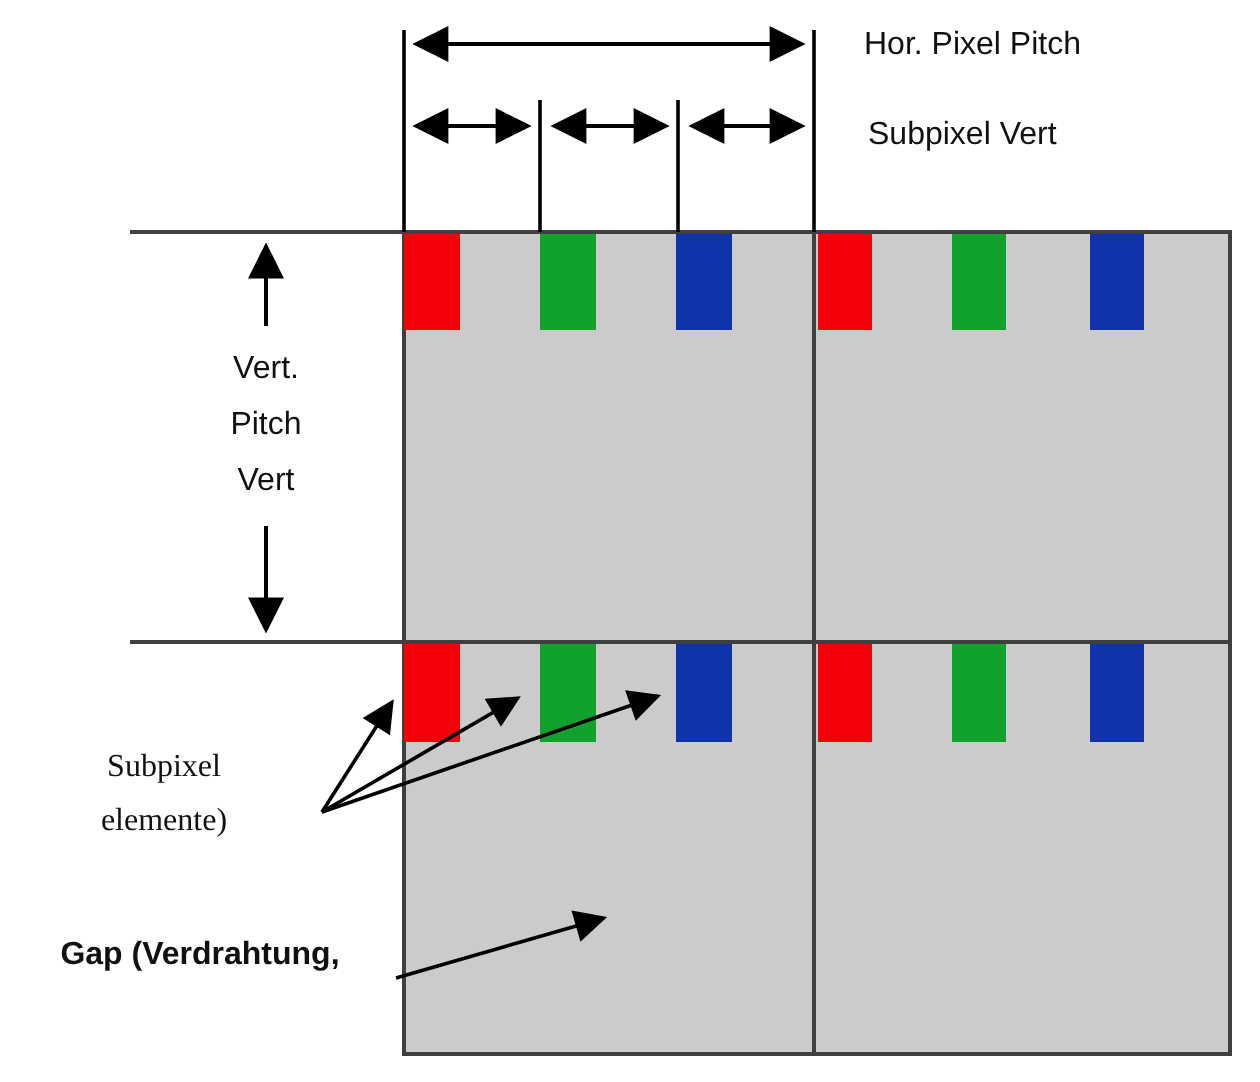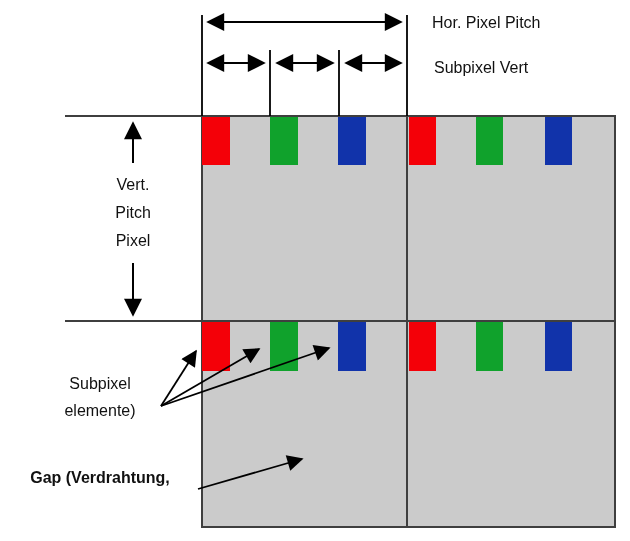--- a/index.html
+++ b/index.html
@@ -94,24 +94,24 @@
     <line x1="198" y1="489" x2="302" y2="459" stroke="#000" stroke-width="1.8" marker-end="url(#ah)"></line>
   </svg>
 
   <div class="label" style="left:432px; top:12px;">Hor. Pixel Pitch</div>
 
   <div class="label" style="left:434px; top:57px;">Subpixel Vert</div>
 
   <div class="label center vert-lines" style="left:88px; top:171px; width:90px;">
     <div>Vert.</div>
     <div>Pitch</div>
-    <div>Pixel</div>
+    <div>Vert</div>
   </div>
 
-  <div class="label center note-lines" style="left:20px; top:370px; width:160px;">
+  <div class="label center note-lines" style="left:2px; top:370px; width:160px;font-family:Liberation Serif, serif;">
     <div>Subpixel</div>
     <div>elemente)</div>
   </div>
 
   <div class="label center gap-lines" style="left:4px; top:464px; width:192px;">
     <div>Gap (Verdrahtung,</div>
   </div>
 
 </div>
 

